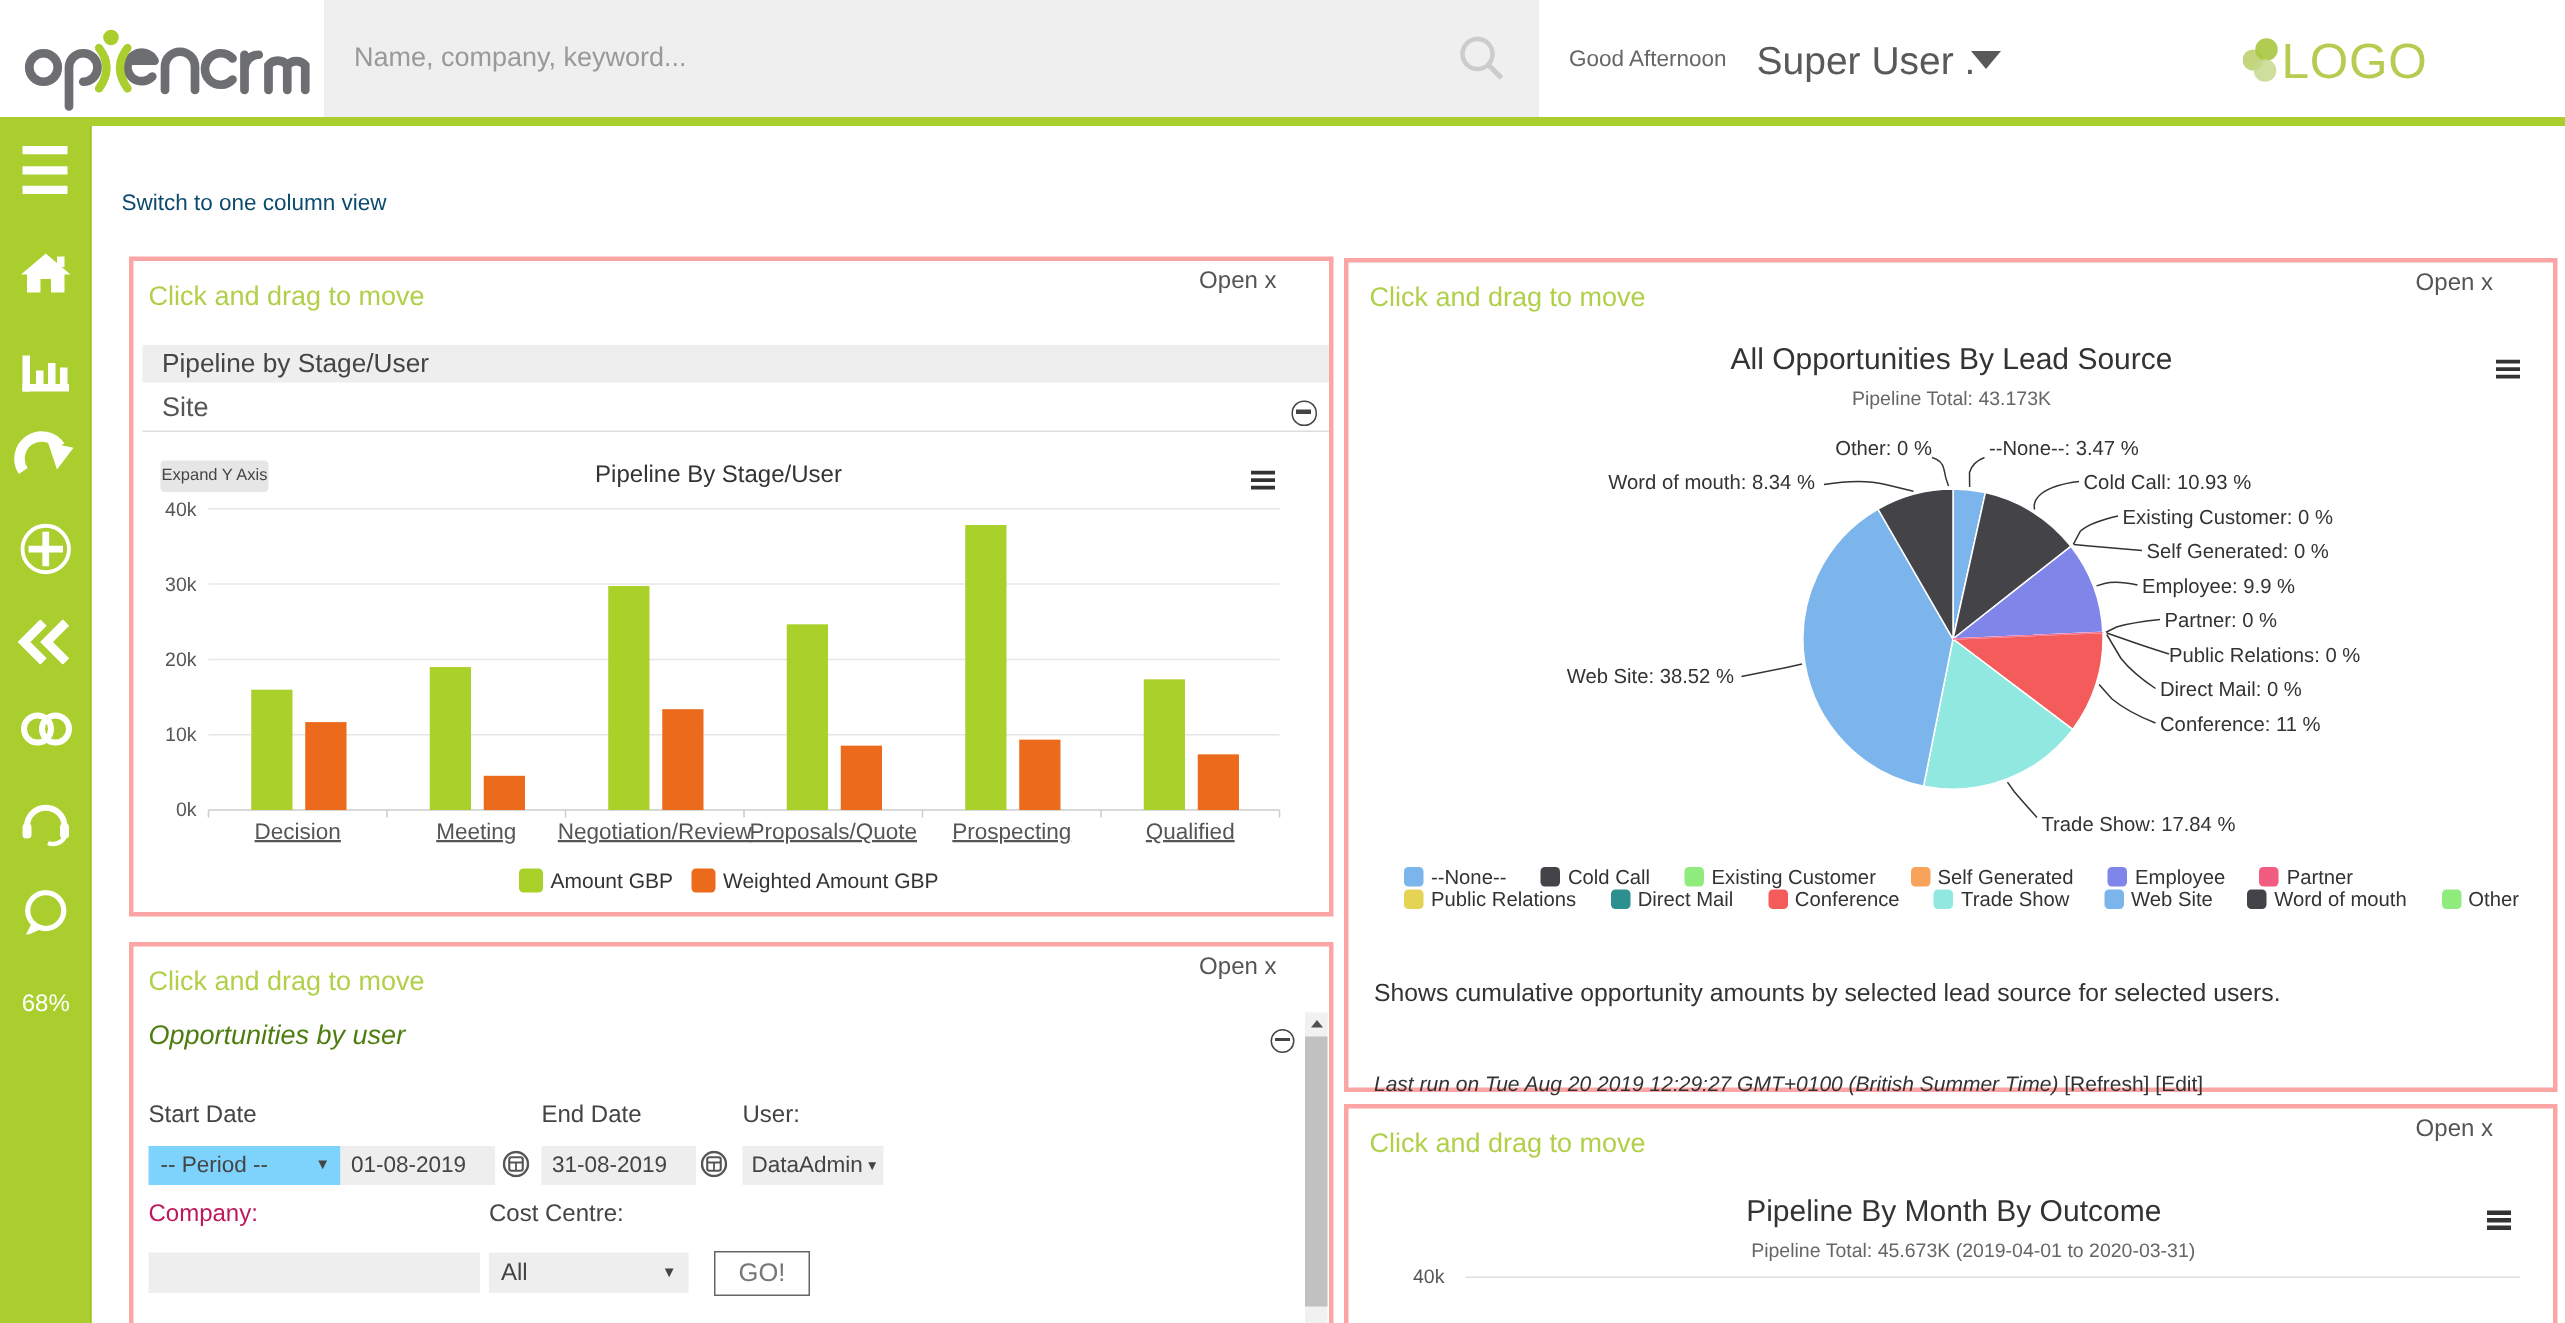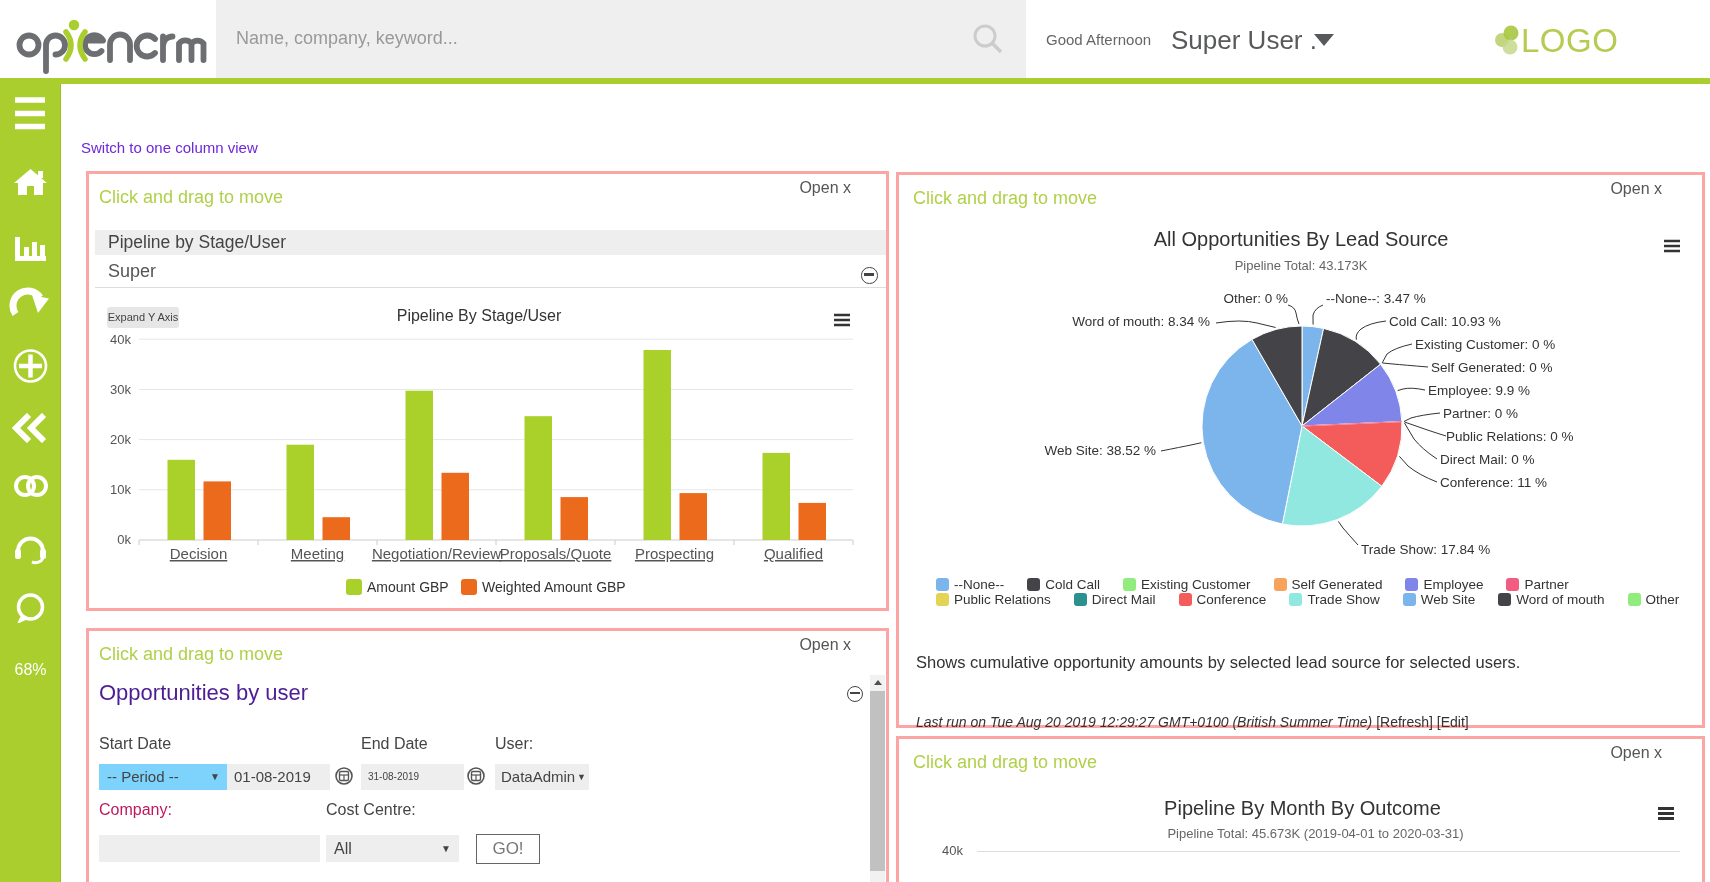--- a/index.html
+++ b/index.html
@@ -116,27 +116,27 @@
       <rect x="40" y="14" width="6" height="10" rx="2.5" fill="#fff"></rect>
       <path d="M43,23 A8,7 0 0 1 32,27" fill="none" stroke="#fff" stroke-width="3"></path>
     </svg>
     <svg class="sideicon" style="top:509px;" width="61" height="30" viewBox="0 0 61 30">
       <circle cx="30.5" cy="14" r="12" fill="none" stroke="#fff" stroke-width="3.5"></circle>
       <path d="M22,23 L19,29 L28,25 Z" fill="#fff" stroke="#fff" stroke-width="2"></path>
     </svg>
     <div class="sideicon" style="top:577px;font-size:16px;">68%</div>
   </div>
 
-  <div style="position:absolute;left:81px;top:139px;font-size:15px;color:#6d28d9;">Switch to one column view</div>
+  <div style="position:absolute;left:81px;top:127px;font-size:15px;color:#0c4a6e;">Switch to one column view</div>
 
   <div class="widget" id="w1" style="left:86px;top:171px;width:803px;height:440px;">
     <div class="dragtext">Click and drag to move</div>
     <div class="openx">Open x</div>
     <div style="position:absolute;left:6px;top:56px;width:791px;height:25px;background:#eee;font-size:17.5px;color:#444;line-height:25px;padding-left:13px;">Pipeline by Stage/User</div>
-    <div style="position:absolute;left:6px;top:81px;width:791px;height:33px;border-bottom:1px solid #ddd;font-size:18px;color:#555;line-height:33px;padding-left:13px;">Super</div>
+    <div style="position:absolute;left:6px;top:81px;width:791px;height:33px;border-bottom:1px solid #ddd;font-size:18px;color:#555;line-height:33px;padding-left:13px;">Site</div>
     <div class="minuscirc" style="right:8.5px;top:93px;"></div>
     <div style="position:absolute;left:18px;top:133px;width:72px;height:21px;background:#e6e6e6;border-radius:3px;font-size:11px;color:#444;text-align:center;line-height:21px;white-space:nowrap;">Expand Y Axis</div>
     <svg style="position:absolute;left:0;top:120px;" width="801" height="318" viewBox="0 0 801 318">
       <text x="390" y="27" font-size="16" fill="#333" text-anchor="middle">Pipeline By Stage/User</text>
       <g stroke="#333" stroke-width="2.5">
           <line x1="745" y1="21" x2="761" y2="21"></line>
           <line x1="745" y1="26" x2="761" y2="26"></line>
           <line x1="745" y1="31" x2="761" y2="31"></line>
         </g>
       <g stroke="#e6e6e6" stroke-width="1">
@@ -189,42 +189,42 @@
       <rect x="257" y="285" width="16" height="16" rx="3" fill="#aad02a"></rect>
       <text x="278" y="298" font-size="14" fill="#333">Amount GBP</text>
       <rect x="372" y="285" width="16" height="16" rx="3" fill="#ec6a1c"></rect>
       <text x="393" y="298" font-size="14" fill="#333">Weighted Amount GBP</text>
     </svg>
   </div>
 
   <div class="widget" id="w2" style="left:86px;top:628px;width:803px;height:320px;">
     <div class="dragtext">Click and drag to move</div>
     <div class="openx">Open x</div>
-    <div style="position:absolute;left:10px;top:49px;font-size:22px;color:#4c1d95;">Opportunities by user</div>
+    <div style="position:absolute;left:10px;top:49px;font-size:18px;color:#4d7c0f;font-style:italic;">Opportunities by user</div>
     <div class="minuscirc" style="right:23px;top:54.5px;"></div>
 
     <div style="position:absolute;right:1px;top:44px;width:15px;height:274px;background:#f1f1f1;">
       <div style="position:absolute;top:0;left:0;width:15px;height:15px;background:#f1f1f1;">
         <div style="position:absolute;left:4px;top:5px;width:0;height:0;border-left:4px solid transparent;border-right:4px solid transparent;border-bottom:5px solid #505050;"></div>
       </div>
       <div style="position:absolute;top:16px;left:0;width:15px;height:180px;background:#c1c1c1;"></div>
     </div>
     <div style="position:absolute;left:10px;top:104px;font-size:16px;color:#444;">Start Date</div>
     <div style="position:absolute;left:272px;top:104px;font-size:16px;color:#444;">End Date</div>
     <div style="position:absolute;left:406px;top:104px;font-size:16px;color:#444;">User:</div>
 
     <div style="position:absolute;left:10px;top:133px;width:128px;height:26px;background:#7dd3fc;font-size:15px;color:#444;line-height:26px;padding-left:8px;">-- Period --<span style="position:absolute;right:7px;top:0;font-size:10px;">▼</span></div>
     <div style="position:absolute;left:138px;top:133px;width:103px;height:26px;background:#eee;font-size:15px;color:#444;line-height:26px;padding-left:7px;">01-08-2019</div>
     <svg style="position:absolute;left:246px;top:136px;" width="18" height="18" viewBox="0 0 18 18">
       <circle cx="9" cy="9" r="8" fill="none" stroke="#555" stroke-width="1.6"></circle>
       <rect x="4.5" y="4.5" width="9" height="9" rx="1.5" fill="none" stroke="#555" stroke-width="1.4"></rect>
       <line x1="4.5" y1="8" x2="13.5" y2="8" stroke="#555" stroke-width="1.2"></line>
       <line x1="9" y1="8" x2="9" y2="13.5" stroke="#555" stroke-width="1.2"></line>
     </svg>
-    <div style="position:absolute;left:272px;top:133px;width:103px;height:26px;background:#eee;font-size:10px;color:#444;line-height:26px;padding-left:7px;">31-08-2019</div>
+    <div style="position:absolute;left:272px;top:133px;width:103px;height:26px;background:#eee;font-size:15px;color:#444;line-height:26px;padding-left:7px;">31-08-2019</div>
     <svg style="position:absolute;left:378px;top:136px;" width="18" height="18" viewBox="0 0 18 18">
       <circle cx="9" cy="9" r="8" fill="none" stroke="#555" stroke-width="1.6"></circle>
       <rect x="4.5" y="4.5" width="9" height="9" rx="1.5" fill="none" stroke="#555" stroke-width="1.4"></rect>
       <line x1="4.5" y1="8" x2="13.5" y2="8" stroke="#555" stroke-width="1.2"></line>
       <line x1="9" y1="8" x2="9" y2="13.5" stroke="#555" stroke-width="1.2"></line>
     </svg>
     <div style="position:absolute;left:406px;top:133px;width:94px;height:26px;background:#eee;font-size:15px;color:#444;line-height:26px;padding-left:6px;">DataAdmin<span style="position:absolute;right:3px;top:0;font-size:9px;">▼</span></div>
 
     <div style="position:absolute;left:10px;top:170px;font-size:16px;color:#be185d;">Company:</div>
     <div style="position:absolute;left:237px;top:170px;font-size:16px;color:#444;">Cost Centre:</div>

